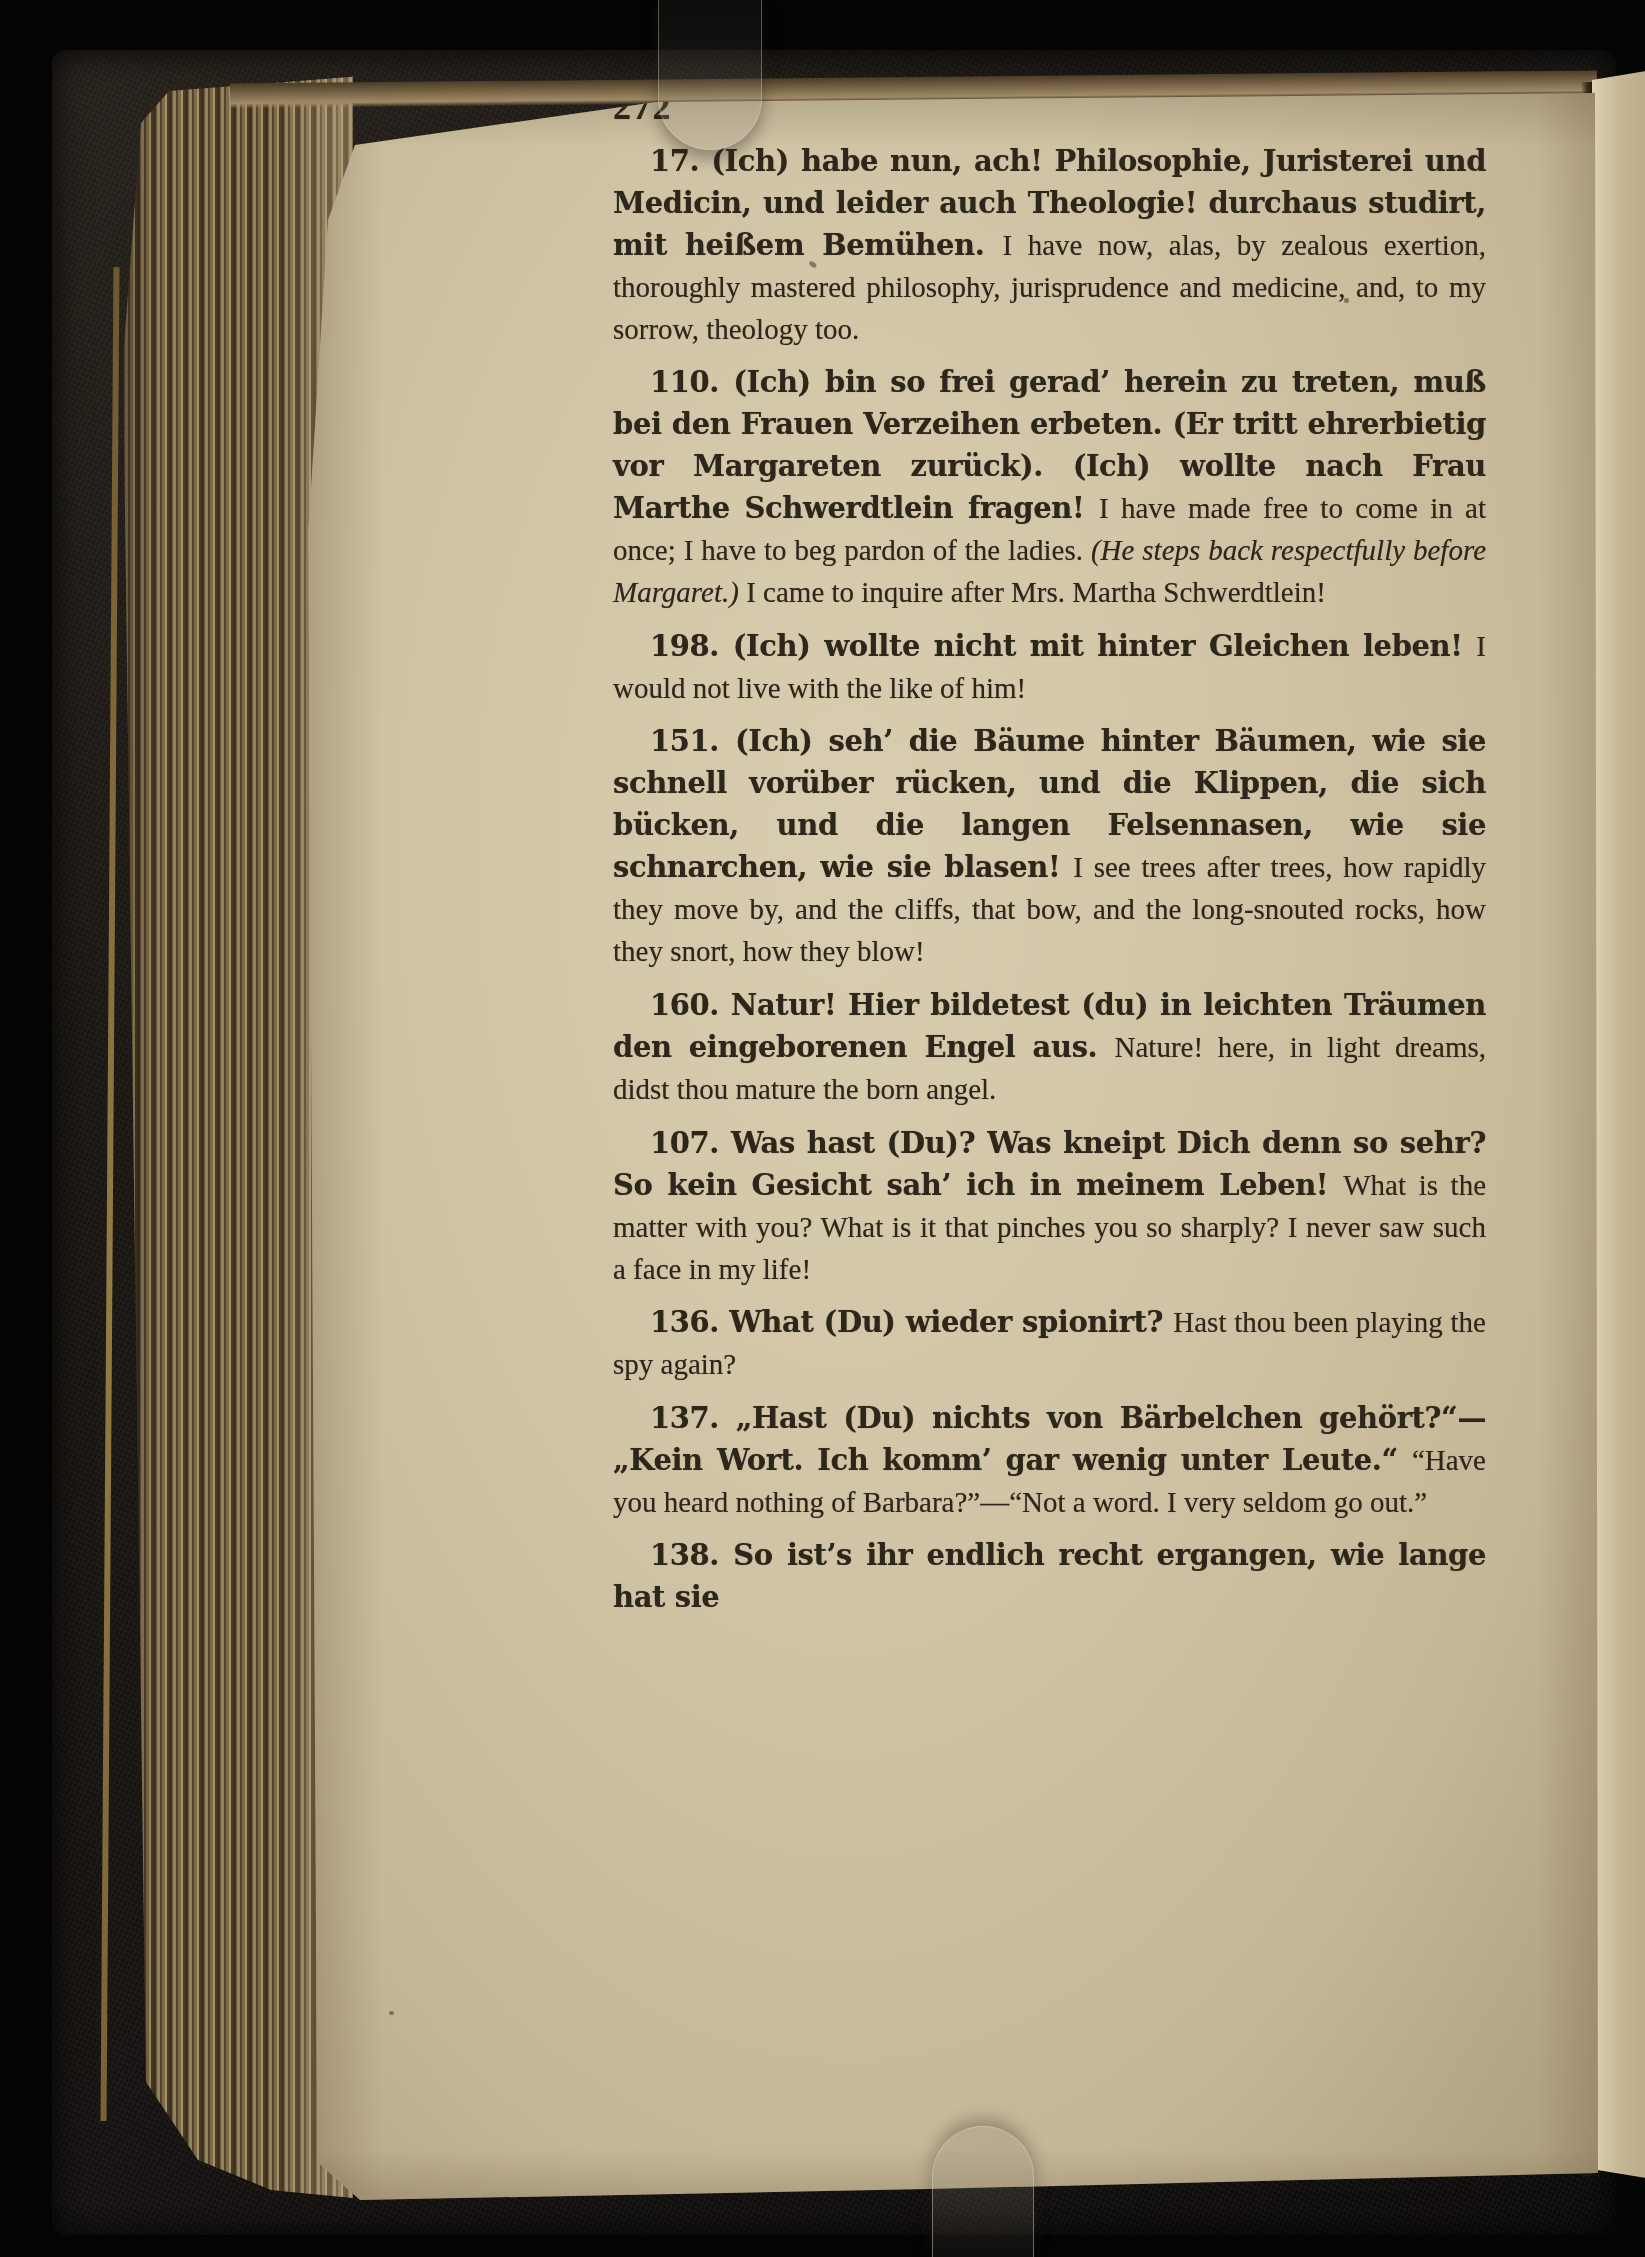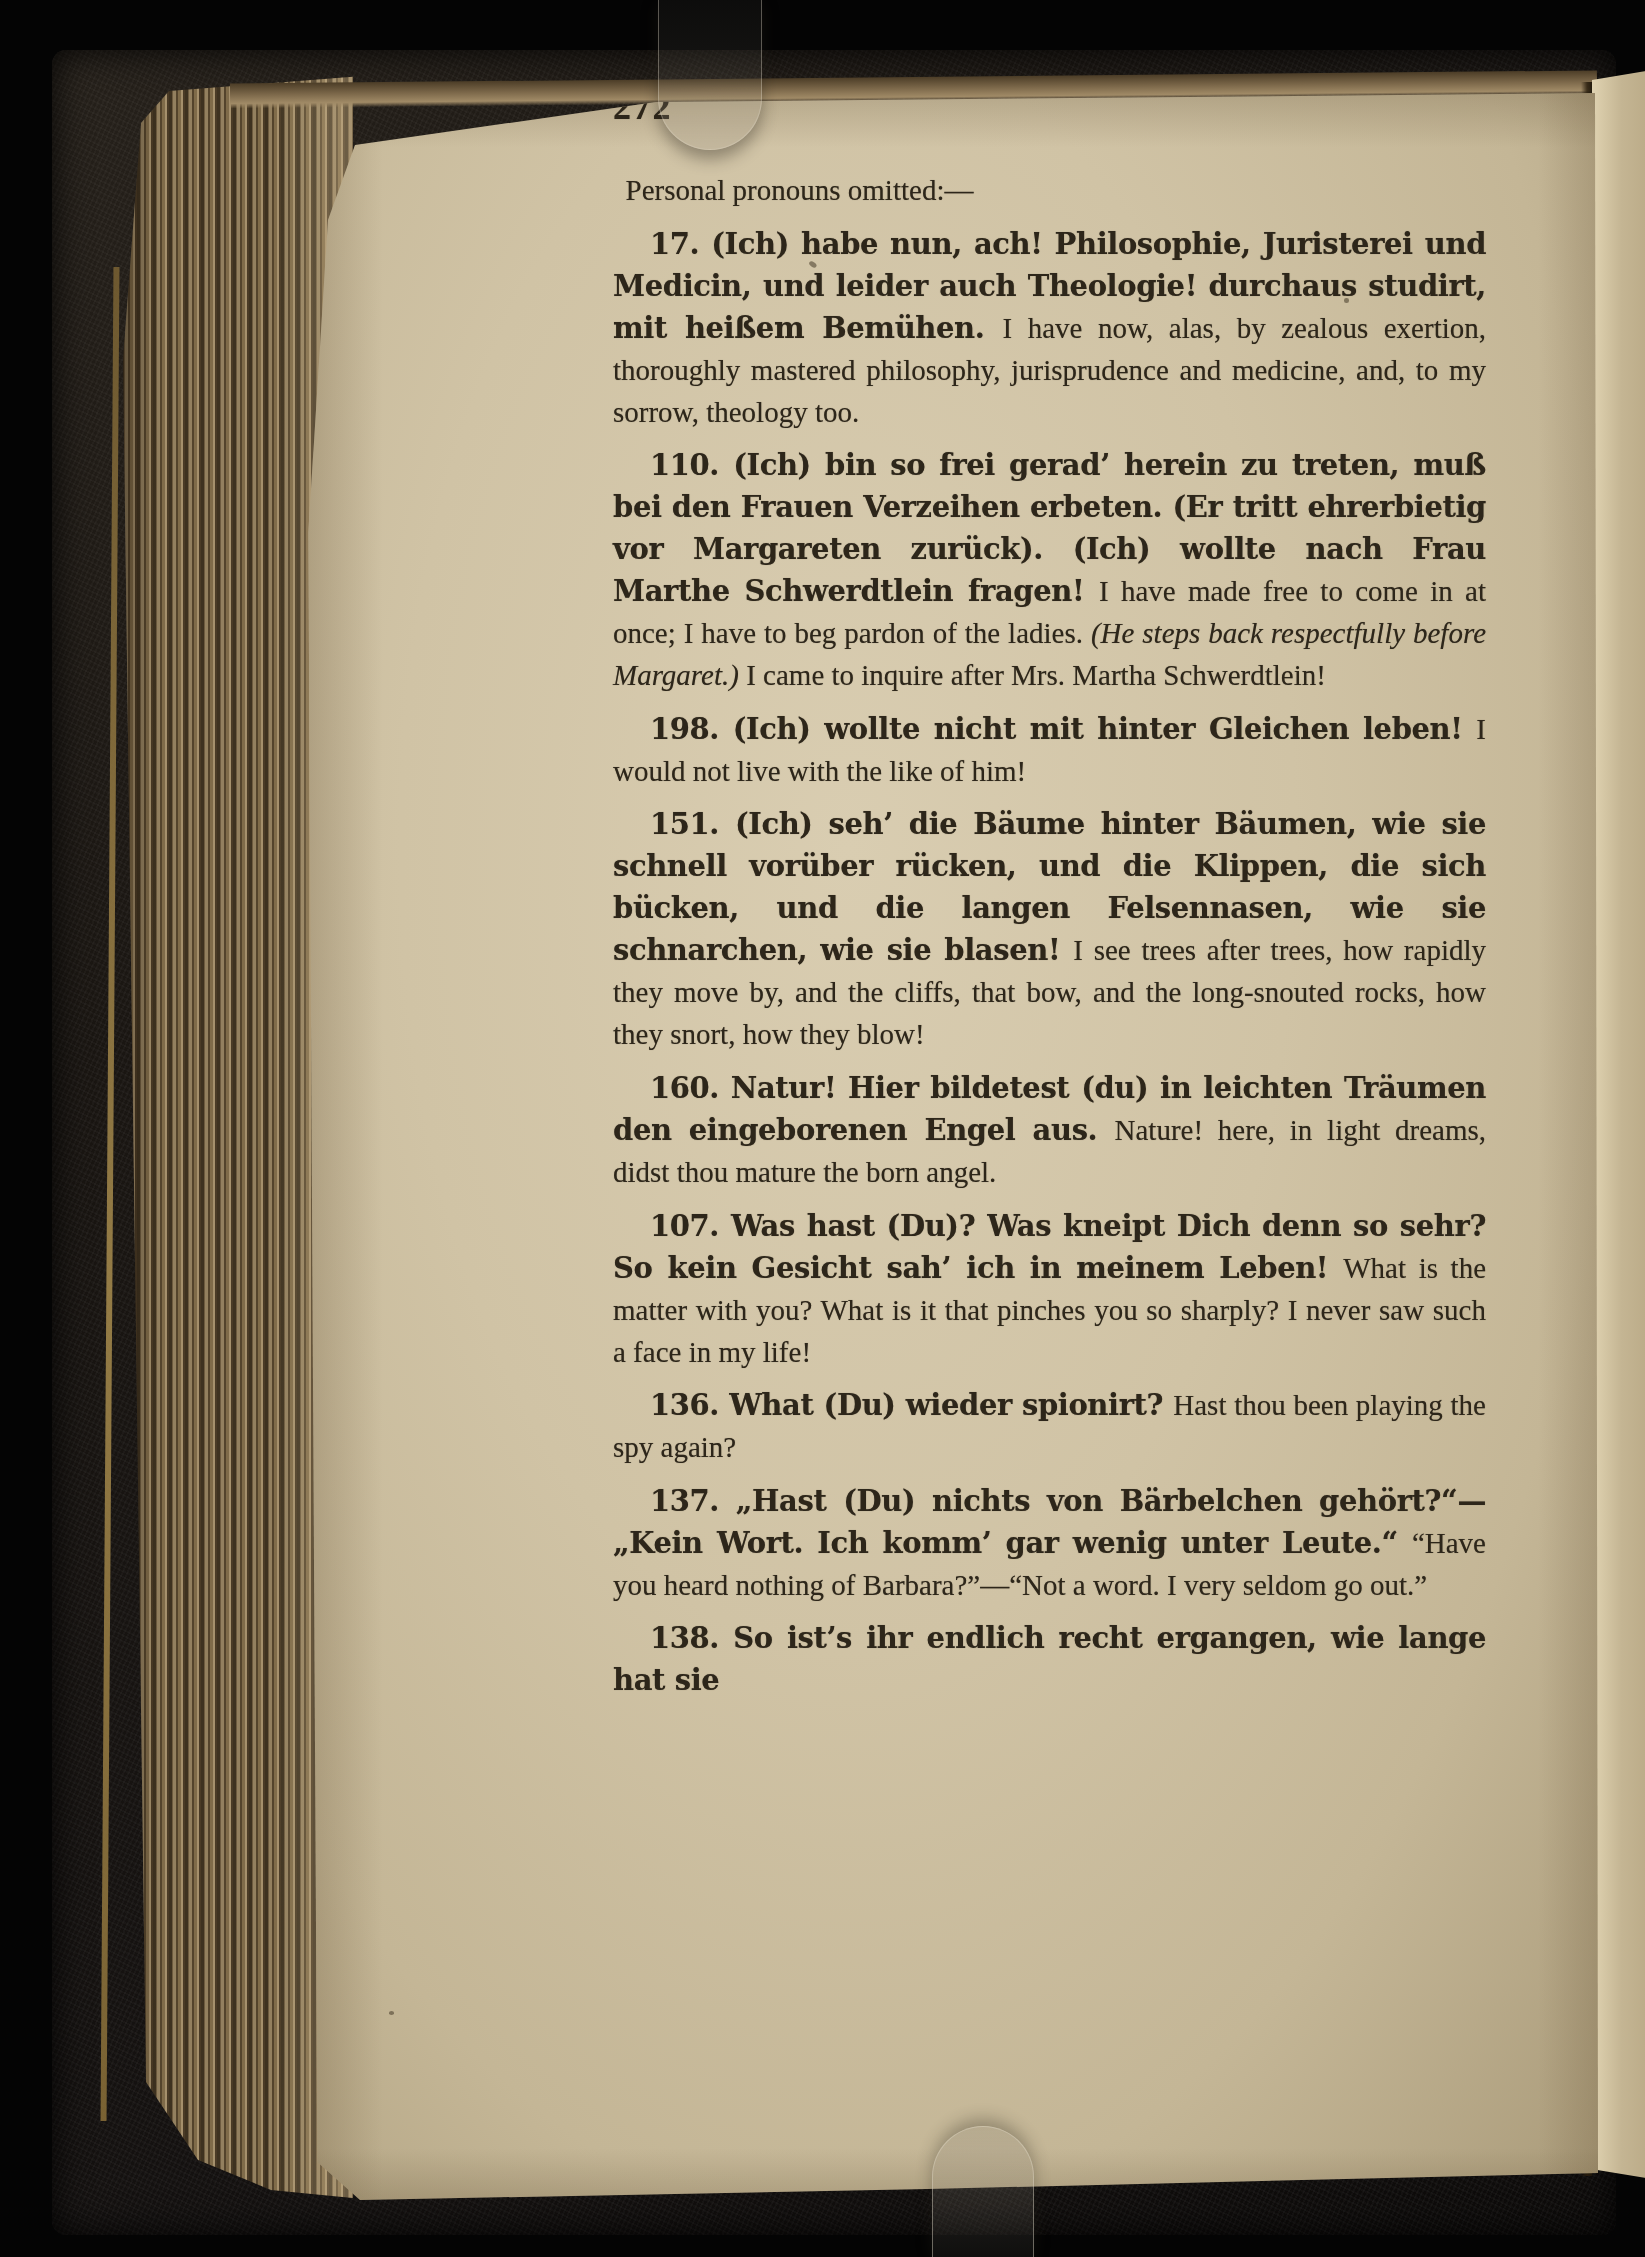--- a/index.html
+++ b/index.html
@@ -93,21 +93,20 @@
   <div class="gutter"></div>
   <div class="next-page"></div>
 
   <div class="page">
     <div class="speck" style="left:506px;top:176px;width:8px;height:4.5px;transform:rotate(35deg);"></div>
     <div class="speck" style="left:1041px;top:212px;width:4.5px;height:4.5px;"></div>
     <div class="speck" style="left:86px;top:1925px;width:5.3px;height:3.6px;"></div>
 
     <div class="page-inner">
       <div class="page-number">272</div>
-      <div class="intro">Personal pronouns omitted:—</div>
       <div id="entries">
           <p class="entry"><span class="num fraktur">17. </span><span class="fraktur">(Ich) habe nun, ach! Philosophie, Juristerei und Medicin, und leider auch Theologie! durchaus studirt, mit heißem Bemühen.  </span><span class="roman">I have now, alas, by zealous exertion, thoroughly mastered philosophy, jurisprudence and medicine, and, to my sorrow, theology too.  </span></p>
           <p class="entry"><span class="num fraktur">110. </span><span class="fraktur">(Ich) bin so frei gerad’ herein zu treten, muß bei den Frauen Verzeihen erbeten. (Er tritt ehrerbietig vor Margareten zurück). (Ich) wollte nach Frau Marthe Schwerdtlein fragen!  </span><span class="roman">I have made free to come in at once; I have to beg pardon of the ladies.  </span><span class="italic">(He steps back respectfully before Margaret.)  </span><span class="roman">I came to inquire after Mrs. Martha Schwerdtlein!  </span></p>
           <p class="entry"><span class="num fraktur">198. </span><span class="fraktur">(Ich) wollte nicht mit hinter Gleichen leben!  </span><span class="roman">I would not live with the like of him!  </span></p>
           <p class="entry"><span class="num fraktur">151. </span><span class="fraktur">(Ich) seh’ die Bäume hinter Bäumen, wie sie schnell vorüber rücken, und die Klippen, die sich bücken, und die langen Felsennasen, wie sie schnarchen, wie sie blasen!  </span><span class="roman">I see trees after trees, how rapidly they move by, and the cliffs, that bow, and the long-snouted rocks, how they snort, how they blow!  </span></p>
           <p class="entry"><span class="num fraktur">160. </span><span class="fraktur">Natur! Hier bildetest (du) in leichten Träumen den eingeborenen Engel aus.  </span><span class="roman">Nature! here, in light dreams, didst thou mature the born angel.  </span></p>
           <p class="entry"><span class="num fraktur">107. </span><span class="fraktur">Was hast (Du)? Was kneipt Dich denn so sehr? So kein Gesicht sah’ ich in meinem Leben!  </span><span class="roman">What is the matter with you? What is it that pinches you so sharply? I never saw such a face in my life!  </span></p>
           <p class="entry"><span class="num fraktur">136. </span><span class="fraktur">What (Du) wieder spionirt?  </span><span class="roman">Hast thou been playing the spy again?  </span></p>
           <p class="entry"><span class="num fraktur">137. </span><span class="fraktur">„Hast (Du) nichts von Bärbelchen gehört?“—„Kein Wort. Ich komm’ gar wenig unter Leute.“  </span><span class="roman">“Have you heard nothing of Barbara?”—“Not a word. I very seldom go out.”  </span></p>
           <p class="entry"><span class="num fraktur">138. </span><span class="fraktur">So ist’s ihr endlich recht ergangen, wie lange hat sie  </span></p>

